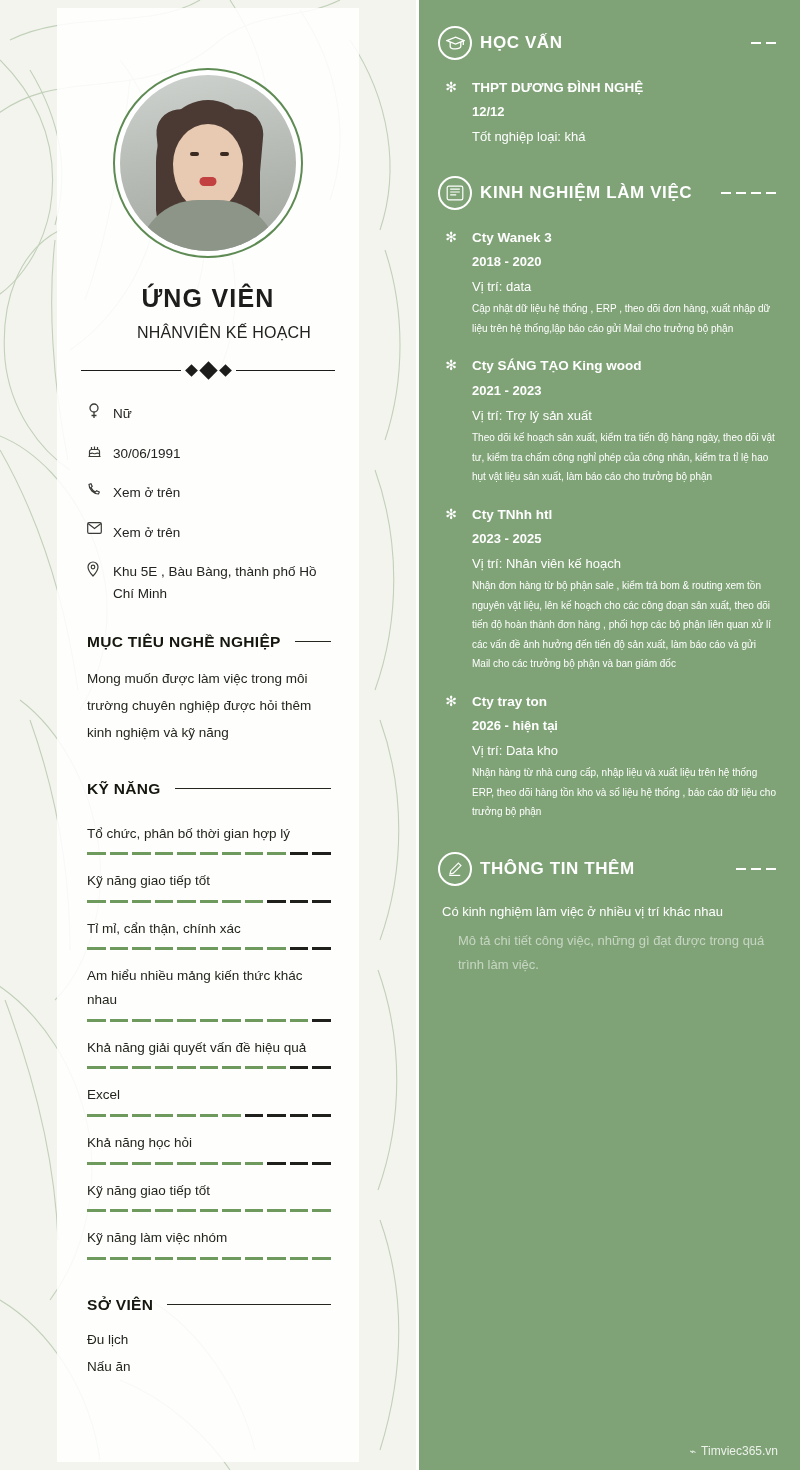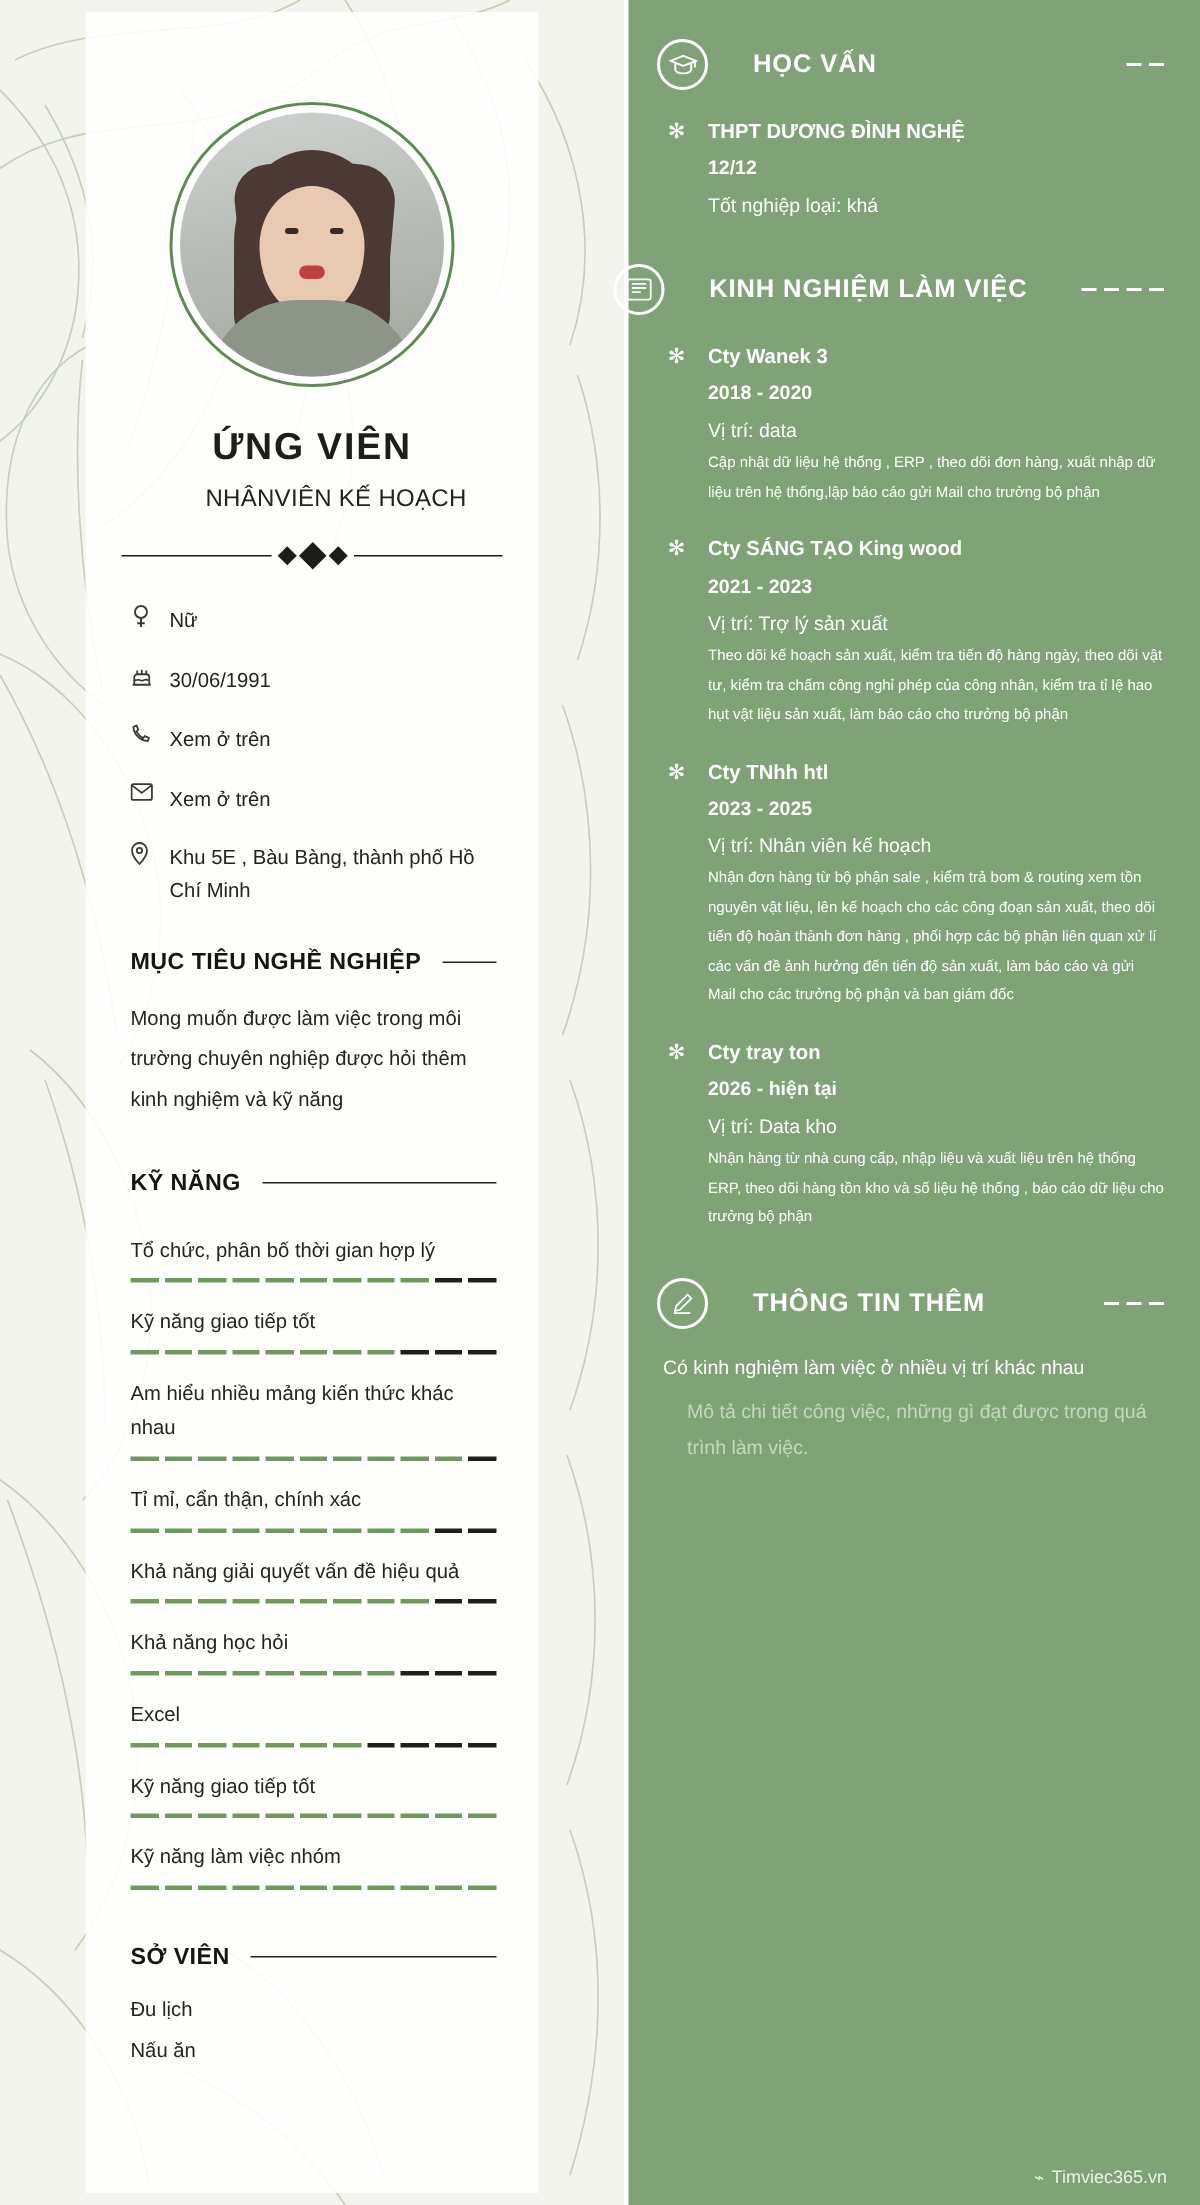--- a/index.html
+++ b/index.html
@@ -191,23 +191,22 @@
     color: #ffffff;
     padding: 22px 24px 10px 22px;
     z-index: 2;
   }
   .right::before {
     content: "";
     position: absolute; left: 0; top: 0; bottom: 0;
     width: 3px; background: #ffffff;
   }
   .r-sec-head {
-    display: flex; align-items: center; gap: 30px;
+    display: flex; align-items: center; gap: 8px;
     margin-top: 4px;
-    justify-content: flex-end;
   }
   .r-icon {
     width: 34px; height: 34px; min-width: 34px;
     border-radius: 50%;
     border: 2px solid #ffffff;
     display: flex; align-items: center; justify-content: center;
   }
   .r-icon svg { display: block; }
   .r-sec-head h2 {
     font-size: 17px; font-weight: bold; letter-spacing: .6px;
@@ -400,94 +399,94 @@
               <span class="seg on"></span>
               <span class="seg on"></span>
               <span class="seg on"></span>
               <span class="seg on"></span>
               <span class="seg off"></span>
               <span class="seg off"></span>
               <span class="seg off"></span>
             </div>
           </div>
           <div class="skill">
+            <div class="skill-name">Tỉ mỉ, cẩn thận, chính xác</div>
+            <div class="bar">
+              <span class="seg on"></span>
+              <span class="seg on"></span>
+              <span class="seg on"></span>
+              <span class="seg on"></span>
+              <span class="seg on"></span>
+              <span class="seg on"></span>
+              <span class="seg on"></span>
+              <span class="seg on"></span>
+              <span class="seg on"></span>
+              <span class="seg off"></span>
+              <span class="seg off"></span>
+            </div>
+          </div>
+          <div class="skill">
             <div class="skill-name">Am hiểu nhiều mảng kiến thức khác nhau</div>
             <div class="bar">
               <span class="seg on"></span>
               <span class="seg on"></span>
               <span class="seg on"></span>
               <span class="seg on"></span>
               <span class="seg on"></span>
               <span class="seg on"></span>
               <span class="seg on"></span>
               <span class="seg on"></span>
               <span class="seg on"></span>
               <span class="seg on"></span>
               <span class="seg off"></span>
             </div>
           </div>
           <div class="skill">
-            <div class="skill-name">Tỉ mỉ, cẩn thận, chính xác</div>
-            <div class="bar">
-              <span class="seg on"></span>
-              <span class="seg on"></span>
-              <span class="seg on"></span>
-              <span class="seg on"></span>
-              <span class="seg on"></span>
-              <span class="seg on"></span>
-              <span class="seg on"></span>
-              <span class="seg on"></span>
-              <span class="seg on"></span>
-              <span class="seg off"></span>
-              <span class="seg off"></span>
-            </div>
-          </div>
-          <div class="skill">
             <div class="skill-name">Khả năng giải quyết vấn đề hiệu quả</div>
             <div class="bar">
               <span class="seg on"></span>
               <span class="seg on"></span>
               <span class="seg on"></span>
               <span class="seg on"></span>
               <span class="seg on"></span>
               <span class="seg on"></span>
               <span class="seg on"></span>
               <span class="seg on"></span>
               <span class="seg on"></span>
               <span class="seg off"></span>
               <span class="seg off"></span>
             </div>
           </div>
           <div class="skill">
+            <div class="skill-name">Excel</div>
+            <div class="bar">
+              <span class="seg on"></span>
+              <span class="seg on"></span>
+              <span class="seg on"></span>
+              <span class="seg on"></span>
+              <span class="seg on"></span>
+              <span class="seg on"></span>
+              <span class="seg on"></span>
+              <span class="seg off"></span>
+              <span class="seg off"></span>
+              <span class="seg off"></span>
+              <span class="seg off"></span>
+            </div>
+          </div>
+          <div class="skill">
             <div class="skill-name">Khả năng học hỏi</div>
             <div class="bar">
               <span class="seg on"></span>
               <span class="seg on"></span>
               <span class="seg on"></span>
               <span class="seg on"></span>
               <span class="seg on"></span>
               <span class="seg on"></span>
               <span class="seg on"></span>
               <span class="seg on"></span>
-              <span class="seg off"></span>
-              <span class="seg off"></span>
-              <span class="seg off"></span>
-            </div>
-          </div>
-          <div class="skill">
-            <div class="skill-name">Excel</div>
-            <div class="bar">
-              <span class="seg on"></span>
-              <span class="seg on"></span>
-              <span class="seg on"></span>
-              <span class="seg on"></span>
-              <span class="seg on"></span>
-              <span class="seg on"></span>
-              <span class="seg on"></span>
-              <span class="seg off"></span>
               <span class="seg off"></span>
               <span class="seg off"></span>
               <span class="seg off"></span>
             </div>
           </div>
           <div class="skill">
             <div class="skill-name">Kỹ năng giao tiếp tốt</div>
             <div class="bar">
               <span class="seg on"></span>
               <span class="seg on"></span>

